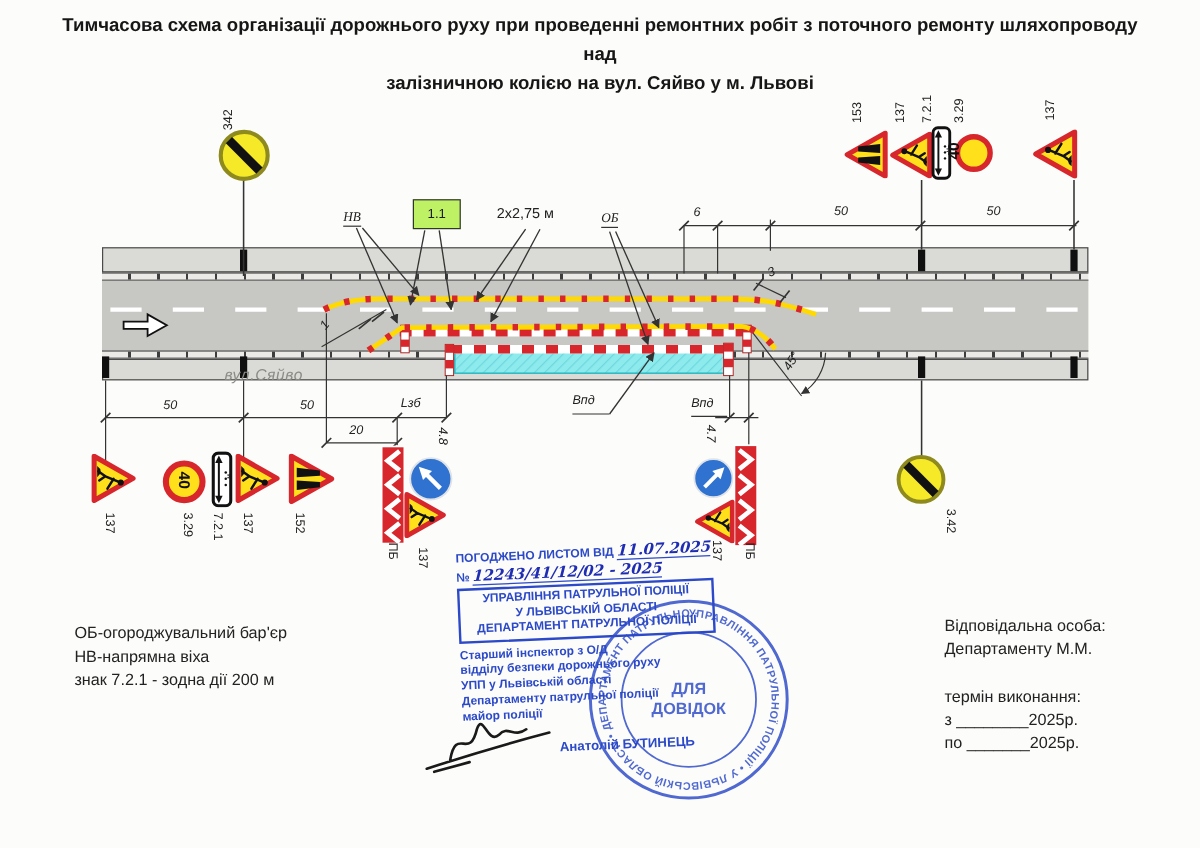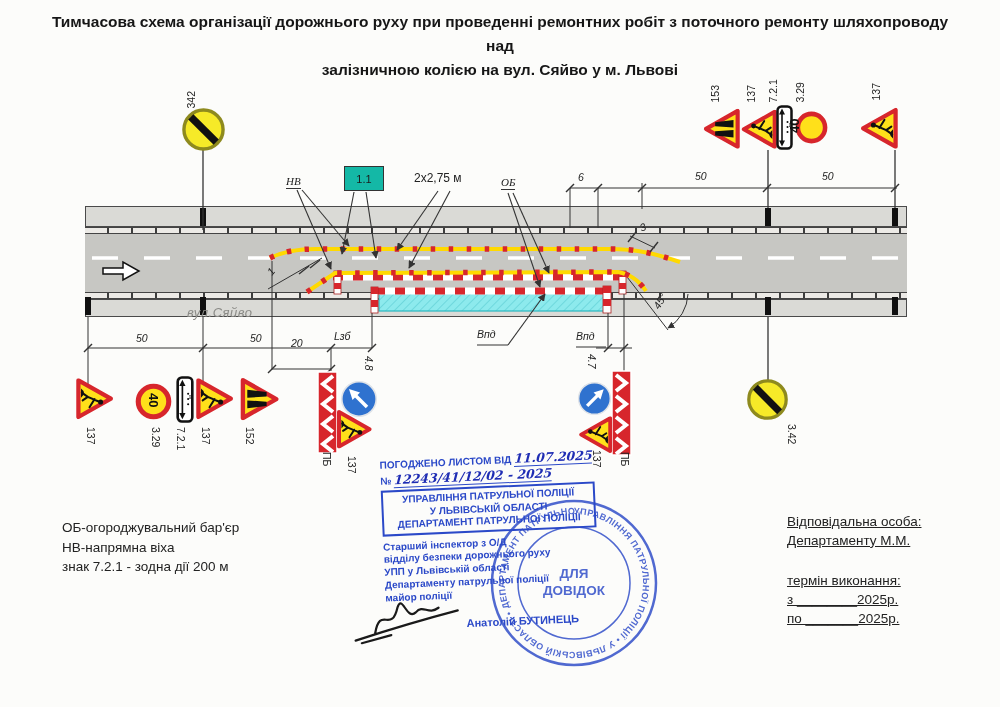--- a/index.html
+++ b/index.html
@@ -12,31 +12,31 @@
   .band{position:absolute;background:#dadad6;border:1px solid#4a4a4a;box-sizing:border-box;}
   .curb{position:absolute;height:7px;box-sizing:border-box;border-top:1px solid#444;border-bottom:1px solid#444;
         background:repeating-linear-gradient(90deg,#eceae6 0 22px,#3d3d3d 22px 24px);}
   #carriage{position:absolute;background:#c7c7c3;}
   
   .lbl{position:absolute;font-size:10.5px;color:#222;white-space:nowrap;line-height:1;}
   .vl-up{transform:rotate(-90deg);transform-origin:0 100%;}
   .vl-dn{transform:rotate(90deg);transform-origin:0 0;}
   .ital{font-style:italic;}
   .lead{border-bottom:1px solid #333;padding-bottom:1px;font-style:italic;font-size:11px;font-family:Liberation Serif, serif;}
-  #box11{position:absolute;left:344px;top:166px;width:38px;height:23px;border:1.5px solid #333;background:#14b8a6;
+  #box11{position:absolute;left:344px;top:166px;width:38px;height:23px;border:1.5px solid #333;background:#bef264;
          display:flex;align-items:center;justify-content:center;font-size:11px;}
   #street{position:absolute;left:187px;top:261px;font-size:13px;font-style:italic;color:#8b8b87;letter-spacing:.5px;margin-top:44px;}
   .sign{position:absolute;}
   .b40{font-weight:bold;font-size:13px;color:#111;}
   
   #legend{left:62px;top:518px;width:280px;font-size:13.5px;color:#222;}
   #legend .hd{margin-bottom:22px;}
   #legend div{line-height:1.45;}
   #resp{left:787px;top:513px;width:200px;font-size:13.5px;color:#222;}
-  #resp div{line-height:1.38;text-decoration:underline;}
+  #resp div{line-height:1.38;}
   .gap{height:22px;}
   
   #stamp{left:383px;top:452px;width:214px;color:#2b49c8;transform:rotate(-2.5deeg);font-weight:bold;transform:rotate(-2.5deg);}
   .st-row{font-size:10px;white-space:nowrap;}
   .hand{font-family:"DejaVu Serif",serif;font-style:italic;font-size:12.5px;color:#1f2db4;
         border-bottom:1.3px solid #2b49c8;display:inline-block;transform:skewX(-6deg);}
   .st-box{border:2px solid #2b49c8;text-align:center;font-size:10px;padding:2px 1px;margin-top:2px;line-height:1.25;}
   .st-off{font-size:10px;margin-top:5px;line-height:1.28;font-weight:600;}
   .st-signer{margin-top:16px;margin-left:80px;font-size:11px;}
   #roundstamp{left:486px;top:496px;opacity:.82;}
@@ -312,21 +312,21 @@
 
   <span class="lbl ital" style="left:640px;top:222px;transform:rotate(-22deg)">3</span>
   <span class="lbl ital" style="left:268px;top:266px;transform:rotate(-50deg)">1</span>
   <span class="lbl ital" style="left:652px;top:296px;transform:rotate(-58deg)">45°</span>
 
   <span id="street">вул.Сяйво</span>
 
   <span class="lbl ital" style="left:136px;top:333px">50</span>
   <span class="lbl ital" style="left:250px;top:333px">50</span>
   <span class="lbl ital" style="left:334px;top:331px">Lзб</span>
-  <span class="lbl ital" style="left:291px;top:338px">20</span>
+  <span class="lbl ital" style="left:291px;top:354px">20</span>
   <span class="lbl ital" style="left:477px;top:329px">Впд</span>
   <span class="lbl ital" style="left:576px;top:331px">Впд</span>
   <span class="lbl vl-dn ital" style="left:374px;top:356px">4.8</span>
   <span class="lbl vl-dn ital" style="left:597px;top:354px">4.7</span>
 
   <span class="lbl vl-dn" style="left:332px;top:452px">ПБ</span>
   <span class="lbl vl-dn" style="left:357px;top:456px">137</span>
   <span class="lbl vl-dn" style="left:602px;top:450px">137</span>
   <span class="lbl vl-dn" style="left:630px;top:452px">ПБ</span>
 

